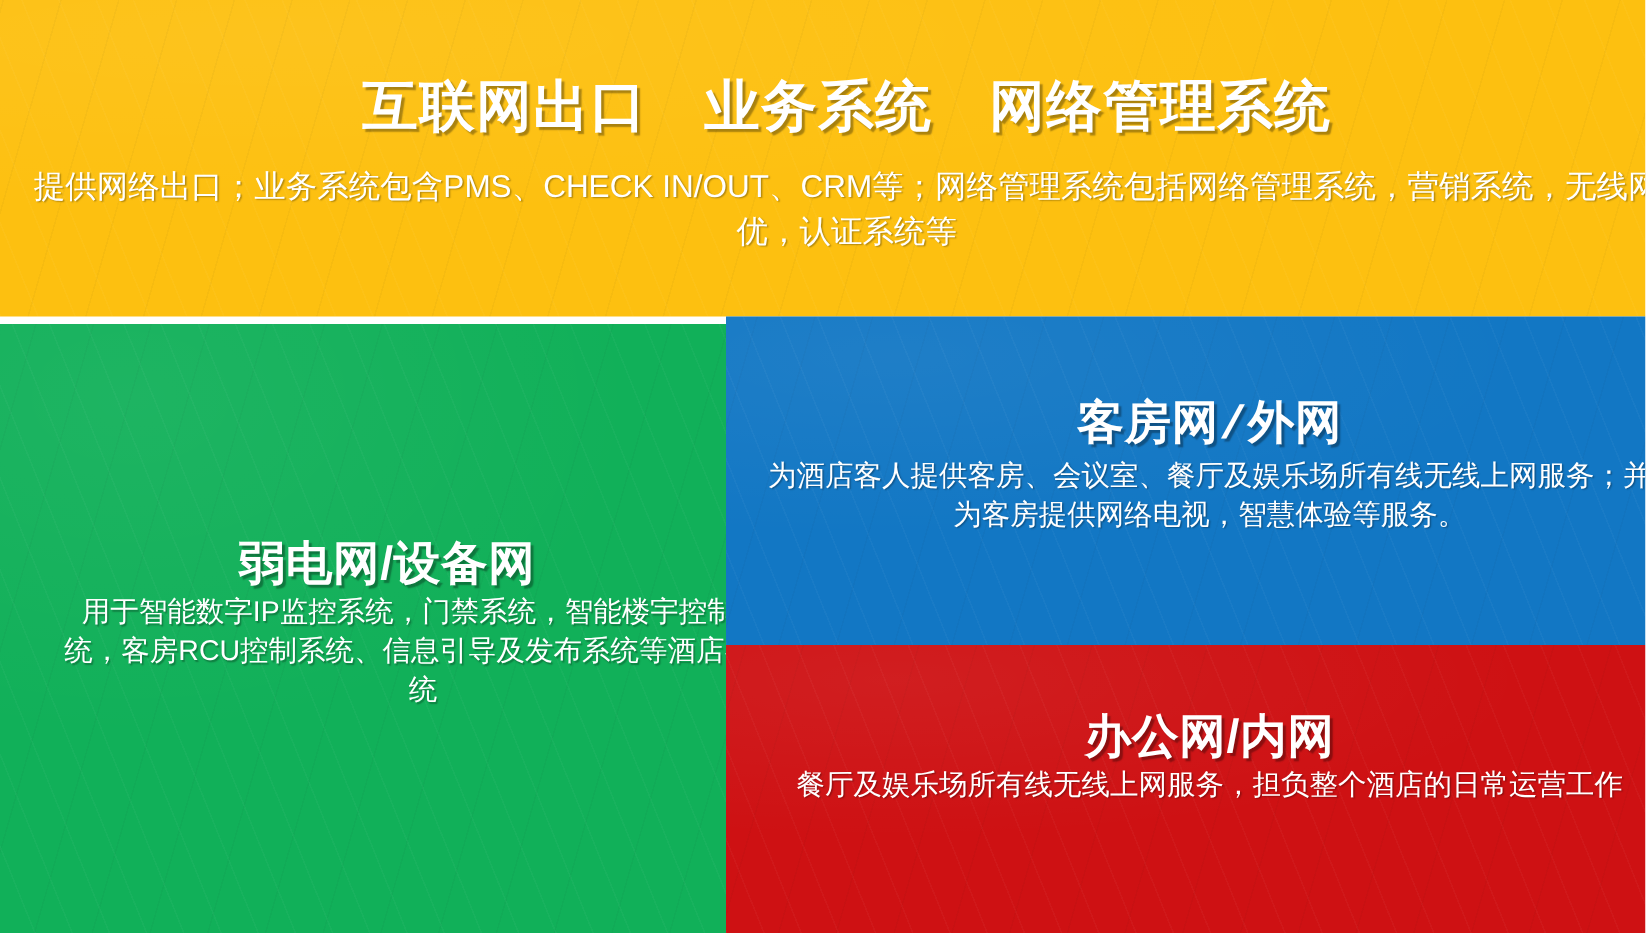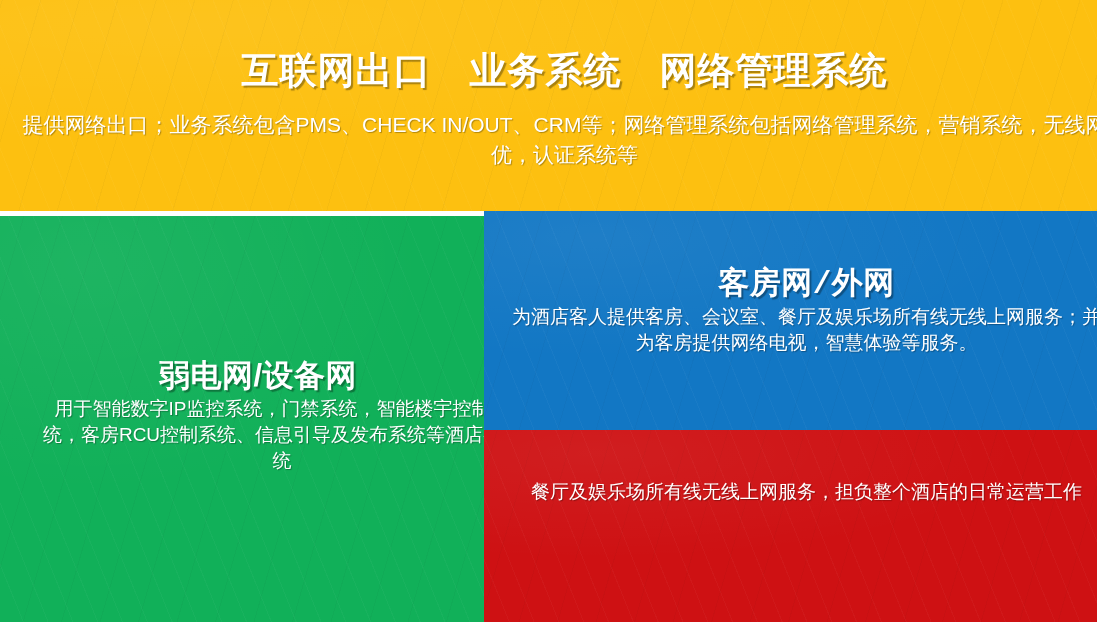--- a/index.html
+++ b/index.html
@@ -203,17 +203,18 @@
     <div class="panel-inner">
       <h2 class="heading">客房网/外网</h2>
       <p class="body-text">为酒店客人提供客房、会议室、餐厅及娱乐场所有线无线上网服务；并为客房提供网络电视，智慧体验等服务。</p>
     </div>
   </section>
 
   <section id="panel-red" class="panel">
     <div class="tex"></div>
     <div class="tex-soft"></div>
     <div class="panel-inner">
+      <h2 class="heading">办公网/内网</h2>
       <p class="body-text">餐厅及娱乐场所有线无线上网服务，担负整个酒店的日常运营工作</p>
     </div>
   </section>
 
 </div>
 
 </body></html>

